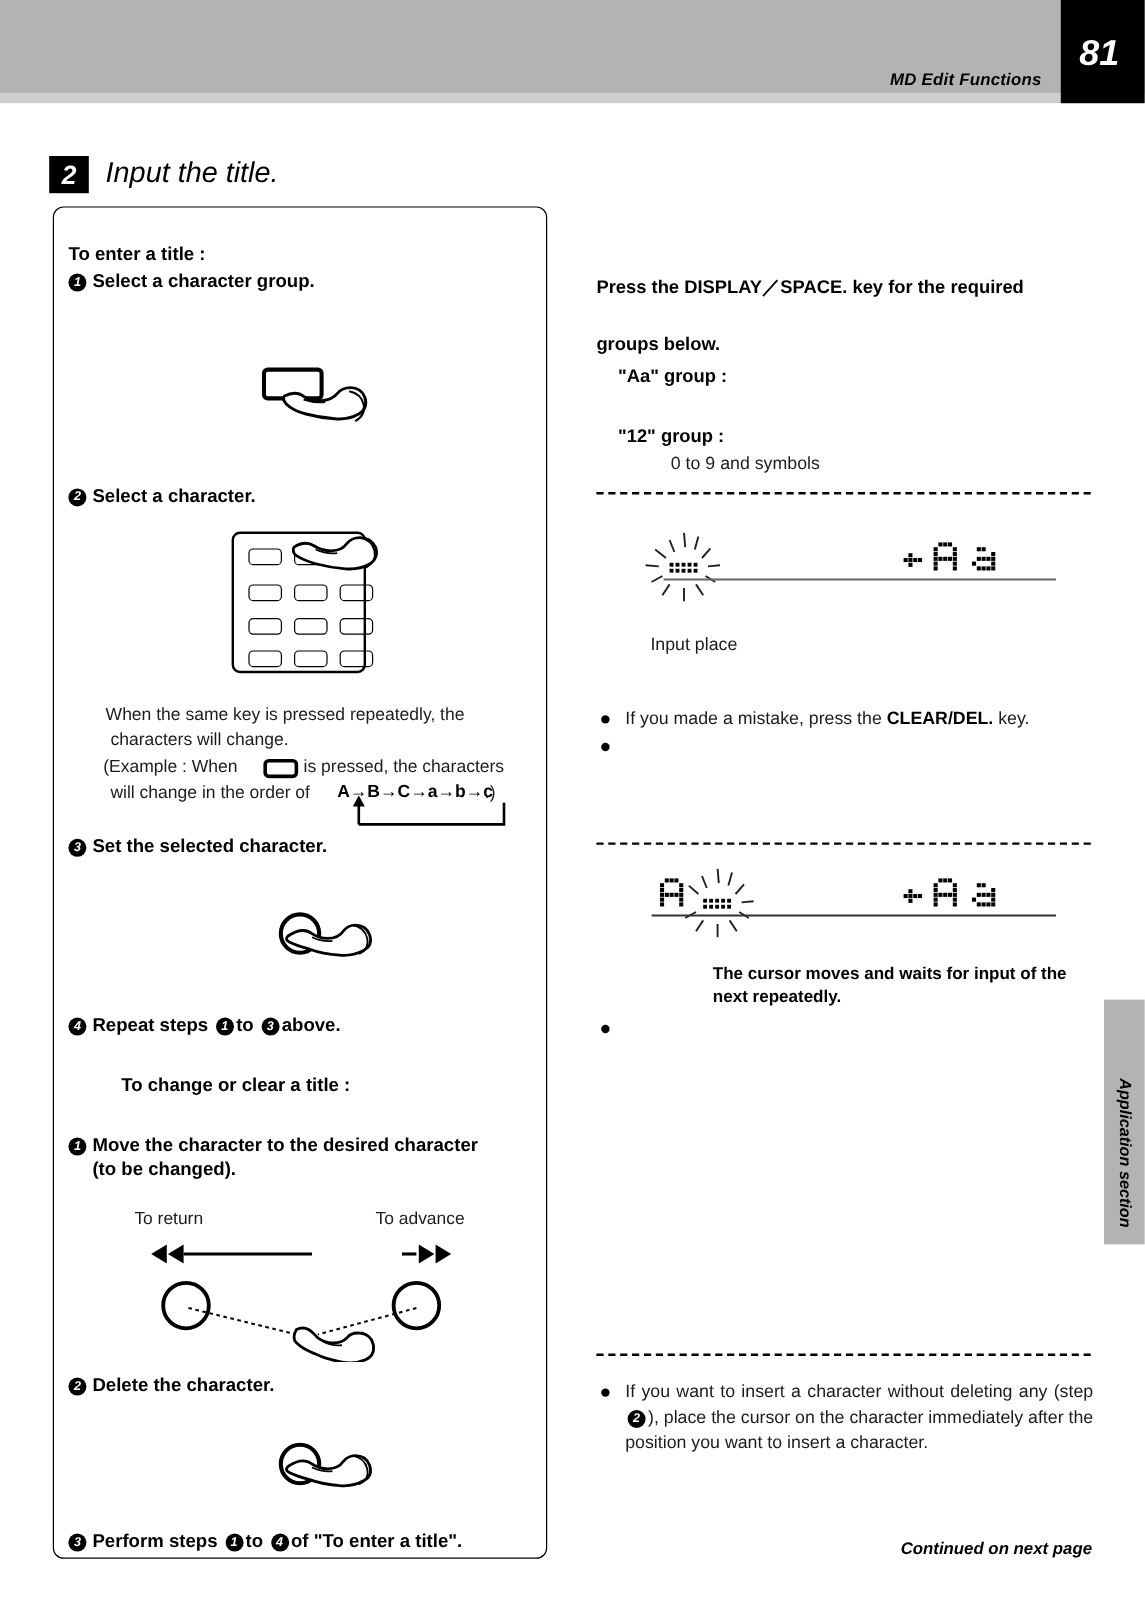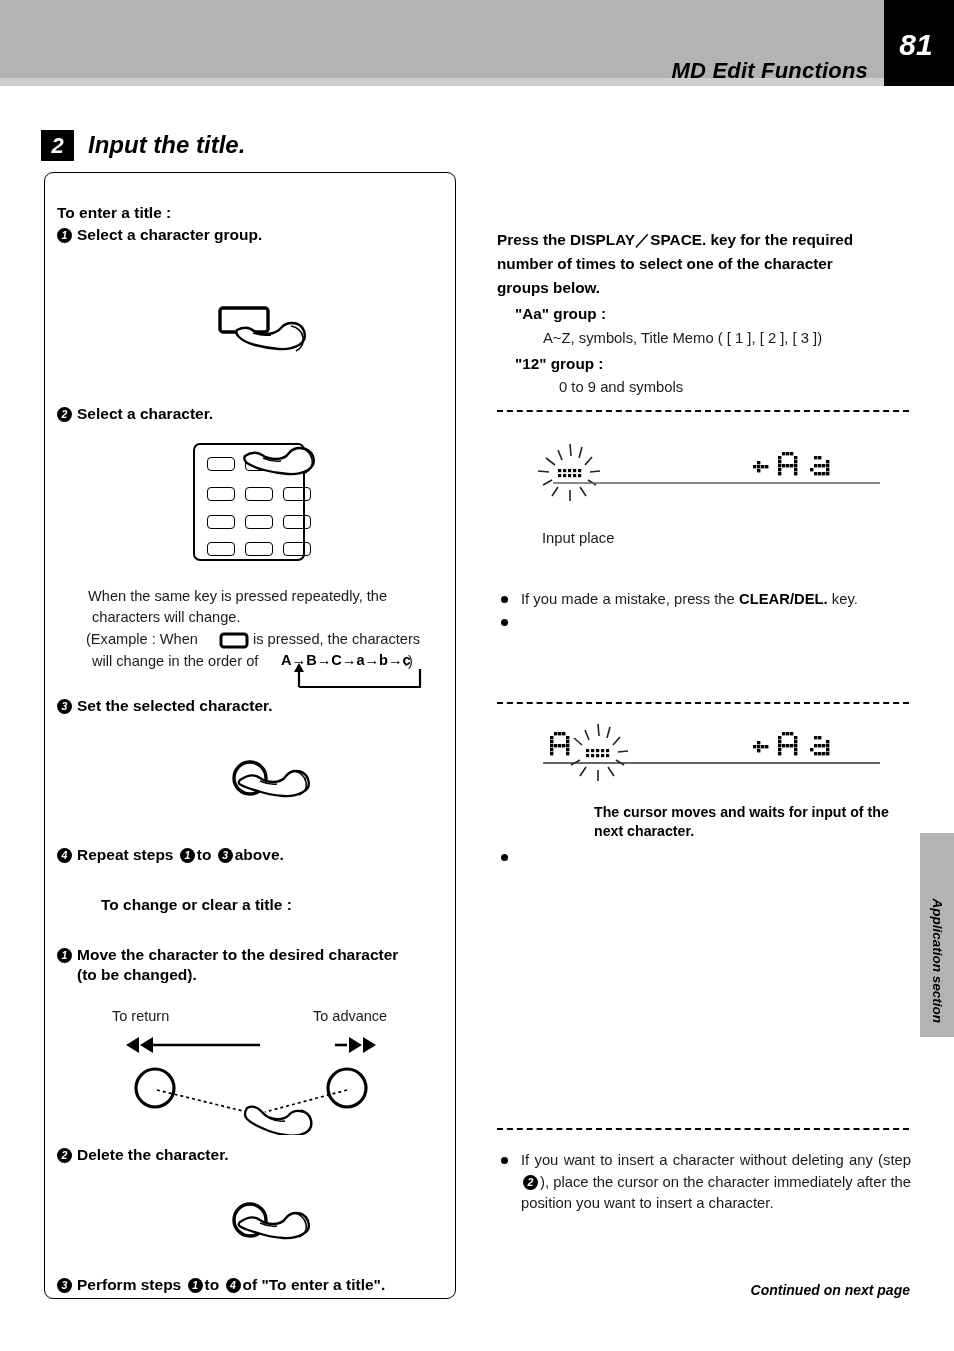--- a/index.html
+++ b/index.html
@@ -9,27 +9,27 @@
     -webkit-font-smoothing:antialiased;
   }
   .page{position:absolute;left:0;top:0;width:954px;height:1351px;overflow:hidden;}
 
   
   .header-band{position:absolute;left:0;top:0;width:954px;height:78px;background:#b3b3b3;}
   .header-shadow{position:absolute;left:0;top:78px;width:954px;height:8px;background:#cfcfcf;}
   .page-num-box{position:absolute;left:884px;top:0;width:70px;height:86px;background:#000;}
   .page-num{position:absolute;left:893px;top:28px;width:46px;text-align:center;
     color:#fff;font-size:30px;font-weight:bold;font-style:italic;font-family:"Liberation Sans",sans-serif;}
-  .header-title{position:absolute;right:86px;top:58px;color:#000;font-size:22px;
+  .header-title{position:absolute;right:86px;top:58px;color:#000;font-size:14px;
     font-weight:bold;font-style:italic;letter-spacing:.2px;}
 
   
   .step-badge{position:absolute;left:41px;top:130px;width:33px;height:31px;background:#000;
     color:#fff;font-size:22px;font-weight:bold;font-style:italic;text-align:center;line-height:31px;}
-  .step-title{position:absolute;left:88px;top:131px;font-size:24px;font-weight:bold;font-style:italic;text-align:center;}
+  .step-title{position:absolute;left:88px;top:131px;font-size:24px;font-weight:normal;font-style:italic;text-align:center;}
 
   
   .left-box{position:absolute;left:44px;top:172px;width:412px;height:1127px;
     border:1.6px solid #000;border-radius:9px;box-sizing:border-box;background:#fff;}
 
   .lbl-bold{position:absolute;font-weight:bold;font-size:15.5px;color:#000;}
   .num-glyph{display:inline-block;width:15px;height:15px;border-radius:50%;background:#000;color:#fff;
     font-size:10.5px;font-weight:bold;text-align:center;line-height:15px;font-style:italic;
     vertical-align:1px;margin-right:5px;font-family:"Liberation Sans",sans-serif;}
   .num-glyph.inline{margin:0 2px;}
@@ -200,25 +200,23 @@
     <path d="M30 23 q9 4 17 3" fill="none" stroke="#000" stroke-width="1.4"></path>
   </svg>
 
   <div class="lbl-bold" style="left:57px;top:1276px;">
     <span class="num-glyph">3</span><span>Perform steps</span>
     <span class="num-glyph inline">1</span><span>to</span>
     <span class="num-glyph inline">4</span><span>of "To enter a title".</span>
   </div>
 
   <div class="r-bold" style="left:497px;top:228px;">Press the DISPLAY／SPACE. key for the required</div>
-  <div class="r-bold" style="left:497px;top:252px;">number of times to select one of the character</div>
   <div class="r-bold" style="left:497px;top:276px;">groups below.</div>
 
   <div class="r-bold" style="left:515px;top:302px;">"Aa" group :</div>
-  <div class="r-text" style="left:543px;top:328px;">A~Z, symbols, Title Memo ( [ 1 ], [ 2 ], [ 3 ])</div>
   <div class="r-bold" style="left:515px;top:352px;">"12" group :</div>
   <div class="r-text" style="left:559px;top:377px;">0 to 9 and symbols</div>
 
   <div class="dashed" style="left:497px;top:410px;width:412px;"></div>
 
   <svg class="lcd" style="left:510px;top:435px;" width="400" height="85" viewBox="0 0 400 85">
 
     <g stroke="#222" stroke-width="1.6">
       <line x1="48" y1="15" x2="52" y2="25"></line>
       <line x1="60" y1="9" x2="61" y2="21"></line>
@@ -386,21 +384,21 @@
       <rect x="300" y="33" width="3.4" height="3.4"></rect>
         <rect x="316" y="33" width="3.4" height="3.4"></rect>
       <rect x="304" y="37" width="3.4" height="3.4"></rect>
         <rect x="308" y="37" width="3.4" height="3.4"></rect>
         <rect x="312" y="37" width="3.4" height="3.4"></rect>
         <rect x="316" y="37" width="3.4" height="3.4"></rect>
     </g>
   </svg>
 
   <div class="cap-bold" style="left:594px;top:803px;">The cursor moves and waits for input of the</div>
-  <div class="cap-bold" style="left:594px;top:822px;">next character.</div>
+  <div class="cap-bold" style="left:594px;top:822px;">next repeatedly.</div>
 
   <div class="bullet-list" style="left:497px;top:847px;width:414px;">
     <div class="bullet-row">
       <span class="bullet-dot"></span>
     </div>
   </div>
 
   <div class="dashed" style="left:497px;top:1128px;width:412px;"></div>
 
   <div class="bullet-list" style="left:497px;top:1150px;width:414px;text-align:justify;">

